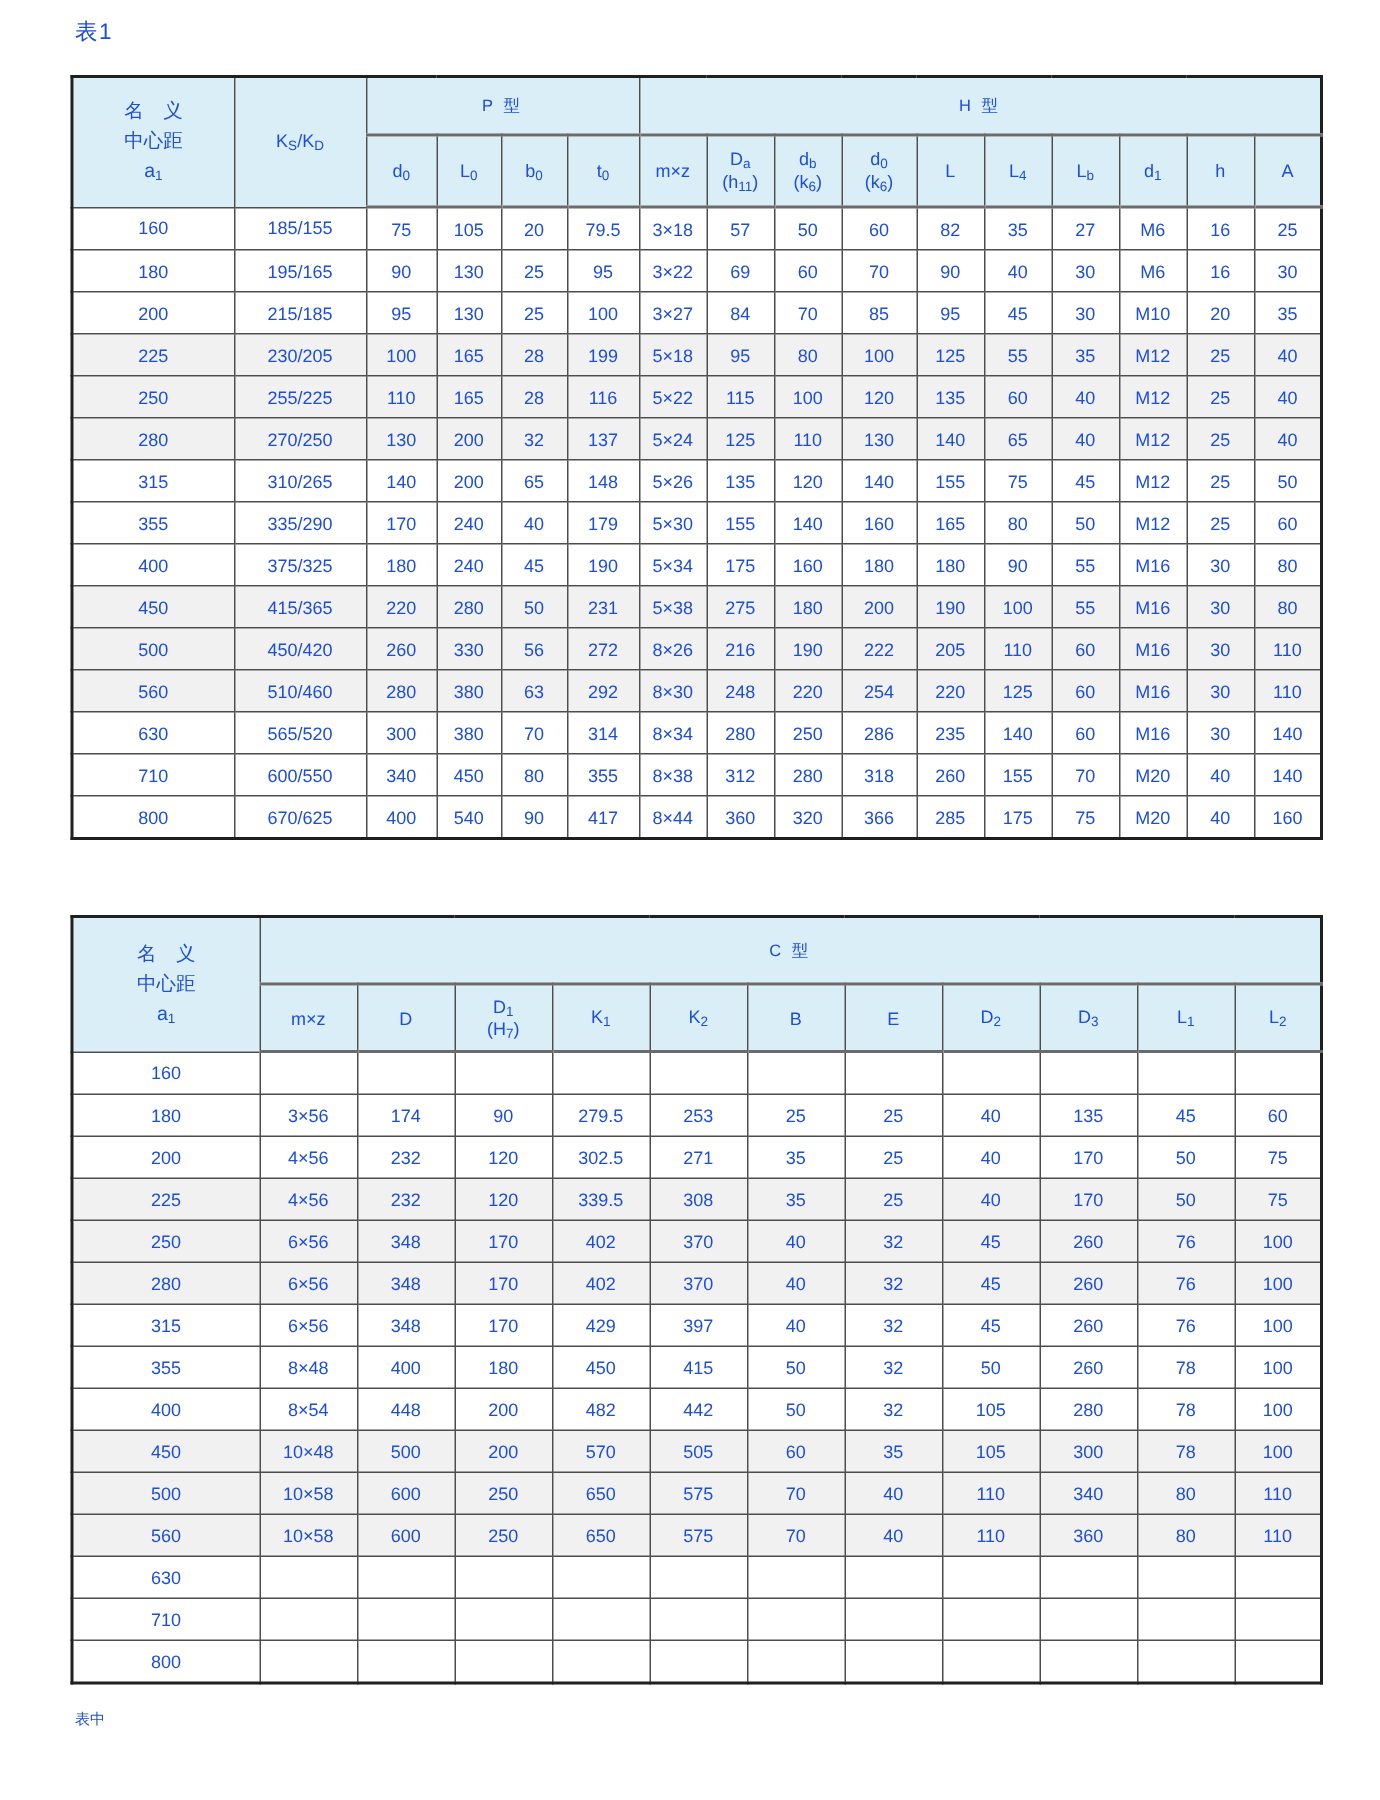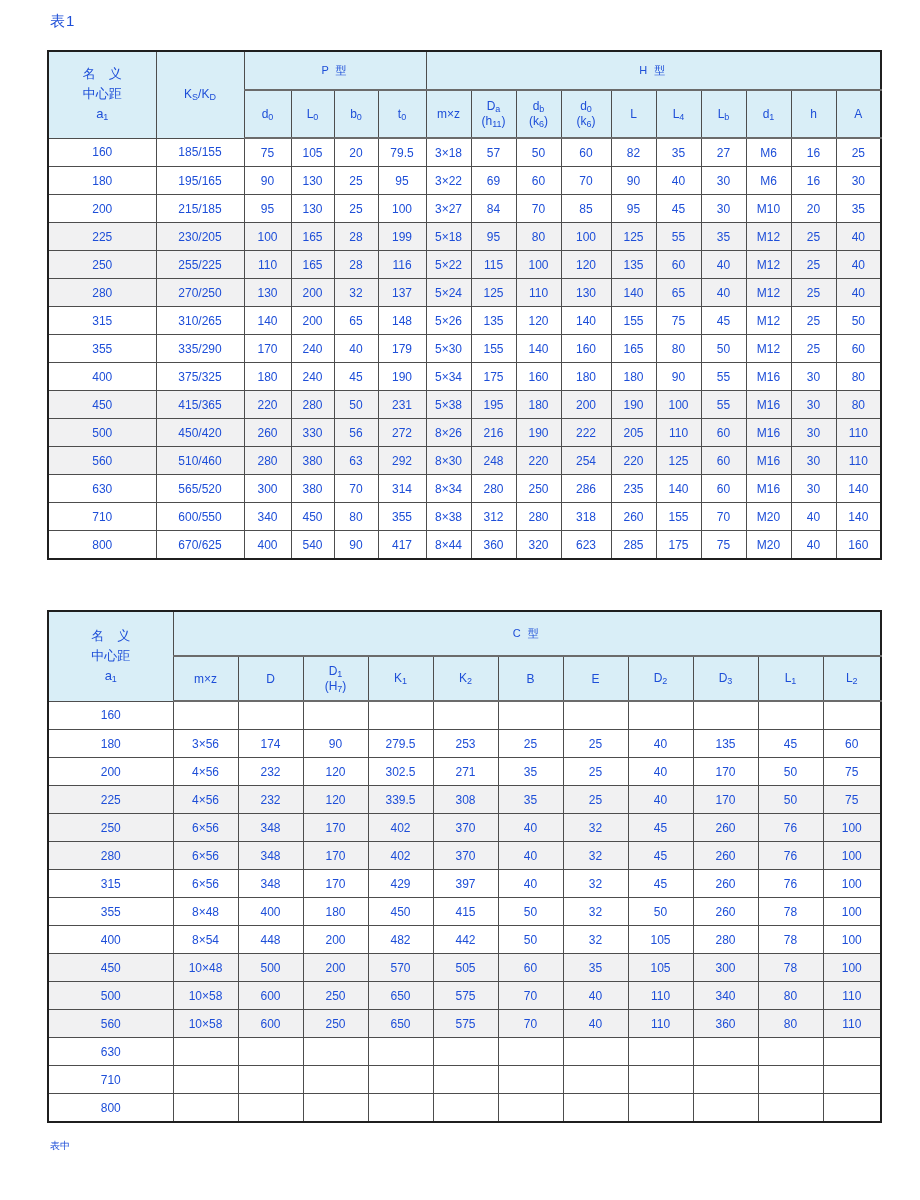--- a/index.html
+++ b/index.html
@@ -256,21 +256,21 @@
           <td>80</td>
         </tr>
         <tr class="alt">
           <td>450</td>
           <td>415/365</td>
           <td>220</td>
           <td>280</td>
           <td>50</td>
           <td>231</td>
           <td>5×38</td>
-          <td>195</td>
+          <td>275</td>
           <td>180</td>
           <td>200</td>
           <td>190</td>
           <td>100</td>
           <td>55</td>
           <td>M16</td>
           <td>30</td>
           <td>80</td>
         </tr>
         <tr class="alt">
@@ -348,21 +348,21 @@
         <tr>
           <td>800</td>
           <td>670/625</td>
           <td>400</td>
           <td>540</td>
           <td>90</td>
           <td>417</td>
           <td>8×44</td>
           <td>360</td>
           <td>320</td>
-          <td>623</td>
+          <td>366</td>
           <td>285</td>
           <td>175</td>
           <td>75</td>
           <td>M20</td>
           <td>40</td>
           <td>160</td>
         </tr>
       </tbody>
   </table>
 

